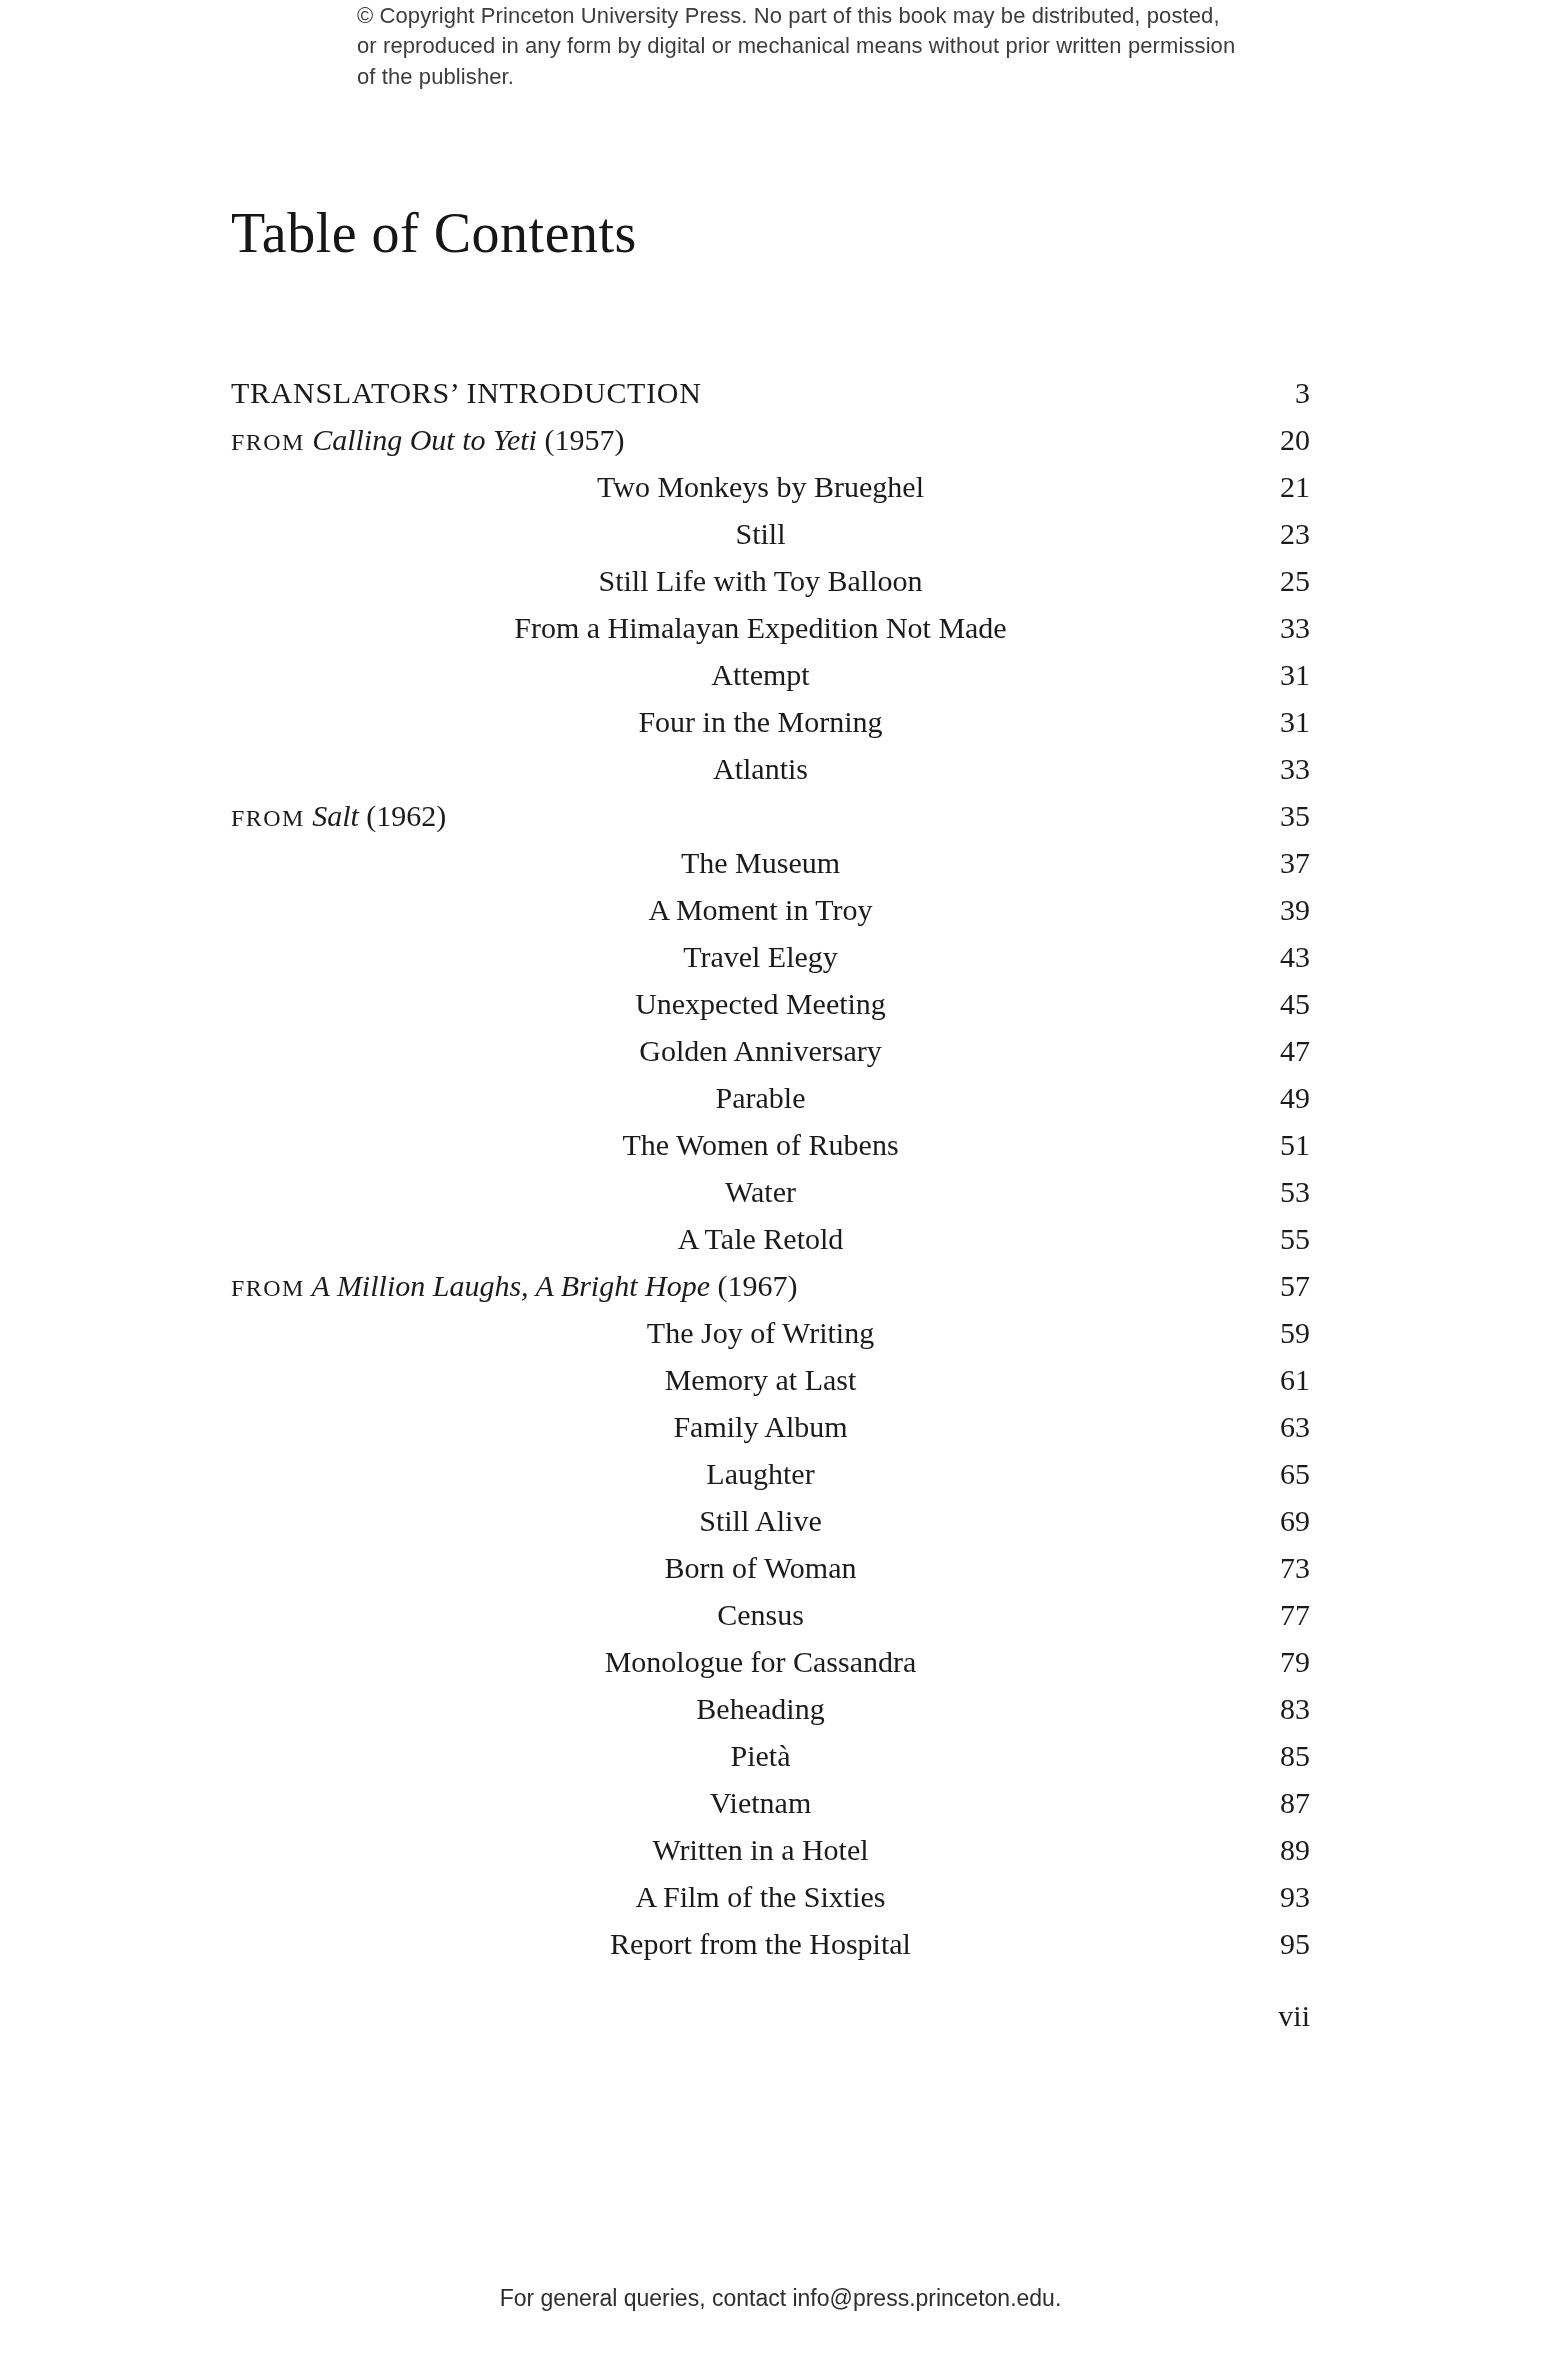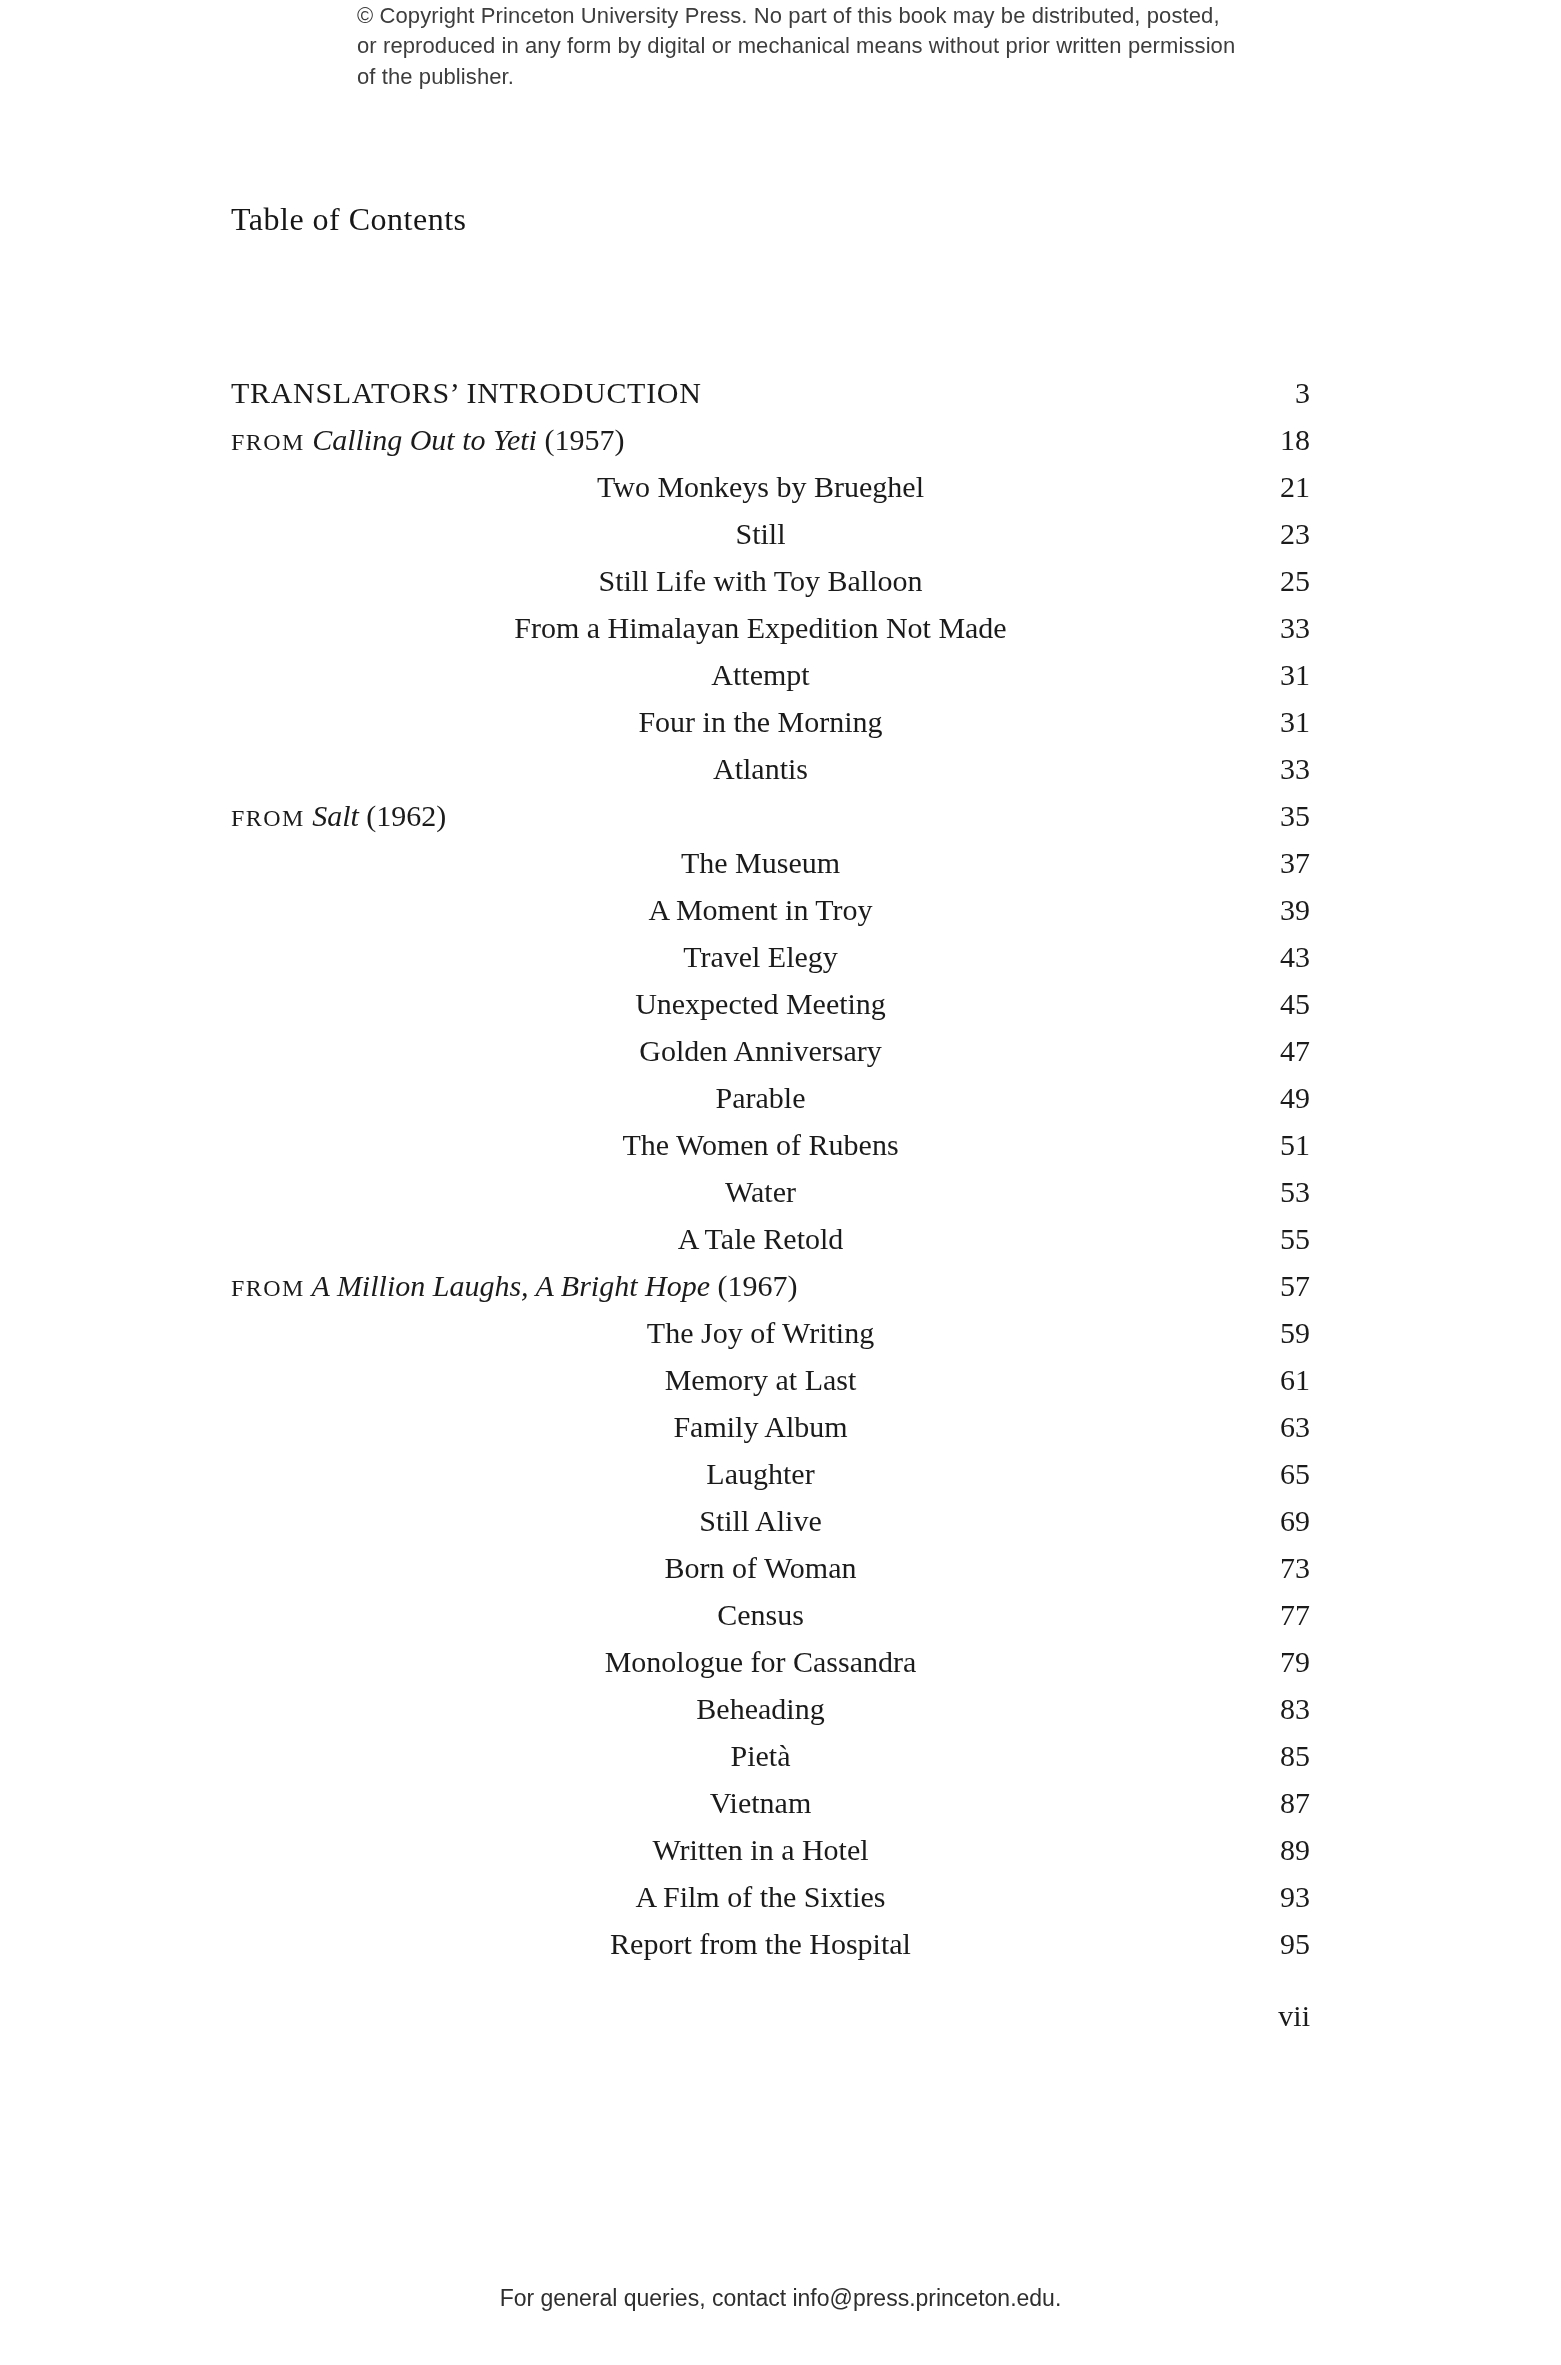--- a/index.html
+++ b/index.html
@@ -28,21 +28,21 @@
     line-height: 1.38;
     color: #3d3d3d;
     letter-spacing: 0.1px;
   }
 
   
   .page-title {
     position: absolute;
     left: 231px;
     top: 201px;
-    font-size: 32px;
+    font-size: 56px;
     font-weight: 400;
     color: #161616;
     letter-spacing: 0.5px;
   }
 
   
   .toc {
     position: absolute;
     left: 231px;
     top: 369px;
@@ -117,21 +117,21 @@
 
   <div class="page-title">Table of Contents</div>
 
   <div class="toc">
       <div class="toc-row caps">
         <span class="label">TRANSLATORS’ INTRODUCTION</span>
         <span class="pagenum">3</span>
       </div>
       <div class="toc-row from">
         <span class="label"><span class="from-prefix">FROM</span><span class="from-title"> Calling Out to Yeti </span><span class="from-year">(1957)</span></span>
-        <span class="pagenum">18</span>
+        <span class="pagenum">20</span>
       </div>
       <div class="toc-row item">
         <span class="label">Two Monkeys by Brueghel</span>
         <span class="pagenum">21</span>
       </div>
       <div class="toc-row item">
         <span class="label">Still</span>
         <span class="pagenum">23</span>
       </div>
       <div class="toc-row item">

